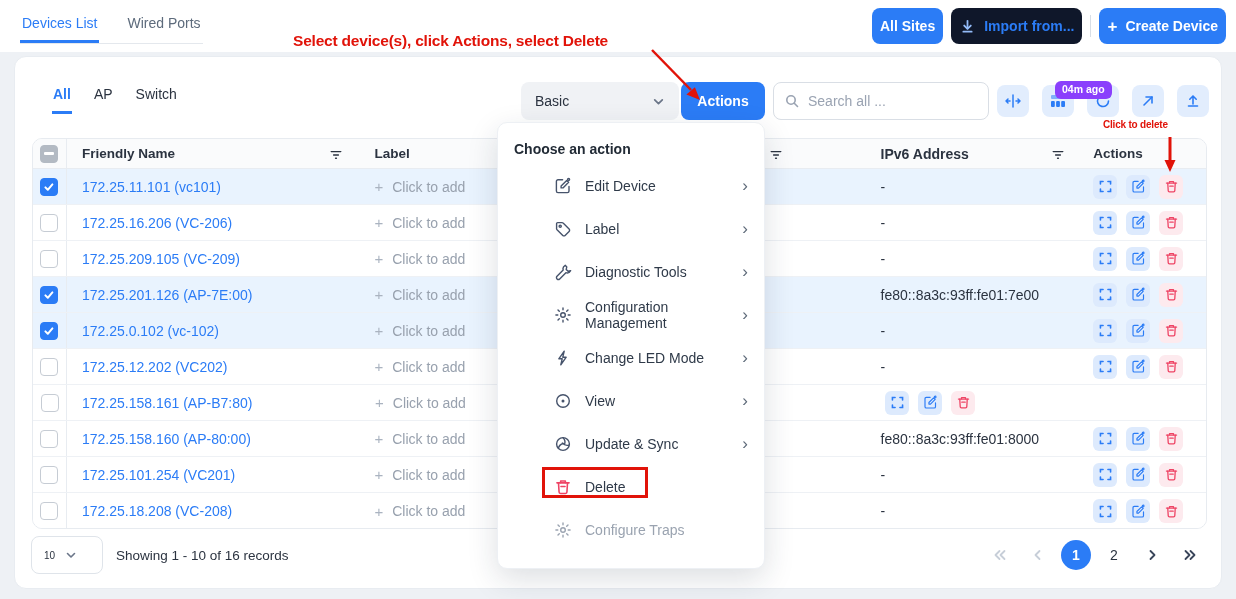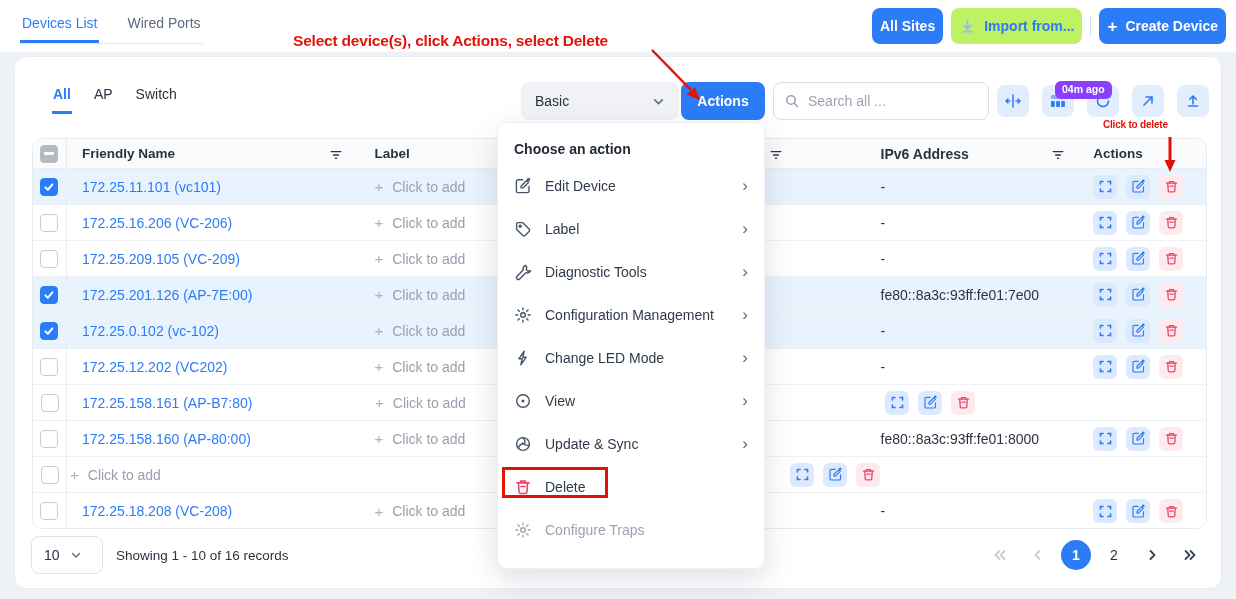--- a/index.html
+++ b/index.html
@@ -8,21 +8,21 @@
 
   
   .topbar { position:absolute; top:0; left:0; right:0; height:52px; background:#fff; }
   .tabs { position:absolute; left:20px; top:13px; display:flex; gap:26px; border-bottom:1px solid #e4e8ed; }
   .tab { font-size:14px; color:#5d6b7c; padding:2px 2px 9px; border-bottom:3px solid transparent; cursor:pointer; }
   .tab.active { color:#2b7cf6; border-bottom-color:#2b7cf6; }
   .topbar-buttons { position:absolute; right:10px; top:8px; height:36px; display:flex; align-items:center; gap:8px; }
   .btn { height:36px; display:flex; align-items:center; justify-content:center; gap:8px;
          border-radius:8px; font-size:14px; font-weight:700; cursor:pointer; padding:0 8px; }
   .btn-primary { background:#2b7cf6; color:#fff; }
-  .btn-soft { background:#bef264; color:#2b7cf6; }
+  .btn-soft { background:#0f172a; color:#2b7cf6; }
   .vdivider { width:1px; height:22px; background:#d8dee6; }
   .plus-glyph { font-size:17px; font-weight:700; line-height:1; }
 
   
   .card { position:absolute; left:14px; right:14px; top:56px; bottom:10px; background:#fff;
           border:1px solid #e8ecf1; border-radius:12px; }
 
   .filter-tabs { position:absolute; left:37px; top:27px; display:flex; gap:21px; }
   .ftab { font-size:14px; color:#2b3340; padding:2px 1px 9px; border-bottom:3px solid transparent; cursor:pointer; }
   .ftab.active { color:#2b7cf6; font-weight:700; border-bottom-color:#2b7cf6; }
@@ -73,38 +73,38 @@
   .cbx svg { width:12px; height:12px; }
   .abtn { width:24px; height:24px; border-radius:6px; display:flex; align-items:center;
           justify-content:center; cursor:pointer; }
   .abtn svg { width:15px; height:15px; }
   .abtn.blue { background:#ddeafd; color:#2b7cf6; }
   .abtn.red  { background:#fdeaee; color:#ee4465; }
 
   
   .pagesize { position:absolute; left:16px; top:479px; width:72px; height:38px; background:#fff;
               border:1px solid #dfe4ea; border-radius:8px; display:flex; align-items:center;
-              padding:0 12px; font-size:14px; color:#2b3340; gap:10px; cursor:pointer; }
+              padding:0 12px; font-size:10px; color:#2b3340; gap:10px; cursor:pointer; }
   .showing { position:absolute; left:101px; top:479px; height:38px; display:flex; align-items:center;
              font-size:13.5px; color:#2b3340; }
   .pager { position:absolute; right:16px; top:479px; height:38px; display:flex; align-items:center; gap:8px; }
   .pg { width:30px; height:30px; display:flex; align-items:center; justify-content:center;
         font-size:14px; cursor:pointer; border-radius:50%; }
   .pg svg { width:16px; height:16px; }
   .pg.dim { color:#c7ced8; }
   .pg.dark { color:#39455a; }
   .pg.num { color:#2b3340; }
   .pg.active { background:#2b7cf6; color:#fff; font-weight:700; }
 
   
   .menu { position:absolute; left:497px; top:122px; width:268px; height:447px; background:#fff;
           border:1px solid #edf0f4; border-radius:10px; box-shadow:0 10px 30px rgba(25,39,60,.15);
           z-index:40; padding:18px 0 0; }
   .menu-title { padding:0 16px; font-size:14px; font-weight:700; color:#222b36; }
-  .menu-items { margin-top:7px; }
+  .menu-items { margin-top:7px;padding-left:40px; }
   .menu-item { position:relative; height:43px; display:flex; align-items:center; padding:0 16px;
                gap:13px; cursor:pointer; }
   .mi-icon { display:flex; color:#46536b; }
   .mi-icon svg { width:18px; height:18px; }
   .mi-icon.danger { color:#ee4465; }
   .mi-label { font-size:14px; color:#2f3a49; }
   .mi-chev { margin-left:auto; color:#5f6b7a; font-size:17px; line-height:1; }
   .menu-item.disabled { cursor:default; }
   .menu-item.disabled .mi-label, .menu-item.disabled .mi-icon { color:#9aa3b0; }
   .menu-item.annotated::after { content:""; position:absolute; left:4px; top:2px; width:100px;
@@ -629,20 +629,23 @@
                     <path d="M6.2 7.6h3.6"></path>
                   </svg>
                 </span>
               </span>
             </div>
           </div>
           <div class="trow">
             <div class="cell c-check">
               <div class="cbx"></div>
             </div>
+            <div class="cell c-name">
+              <span class="name-link">172.25.101.254 (VC201)</span>
+            </div>
             <div class="cell c-label">
               <span class="add-label"><span class="plus">+</span>Click to add</span>
             </div>
             <div class="cell c-ip"></div>
             <div class="cell c-ipv6">-</div>
             <div class="cell c-actions">
               <span class="abtn blue">
                 <span style="display:flex">
                   <svg viewBox="0 0 16 16" fill="none" stroke="currentColor" stroke-width="1.7" stroke-linecap="round">
                     <path d="M2.6 5.4V2.6h2.8"></path>

